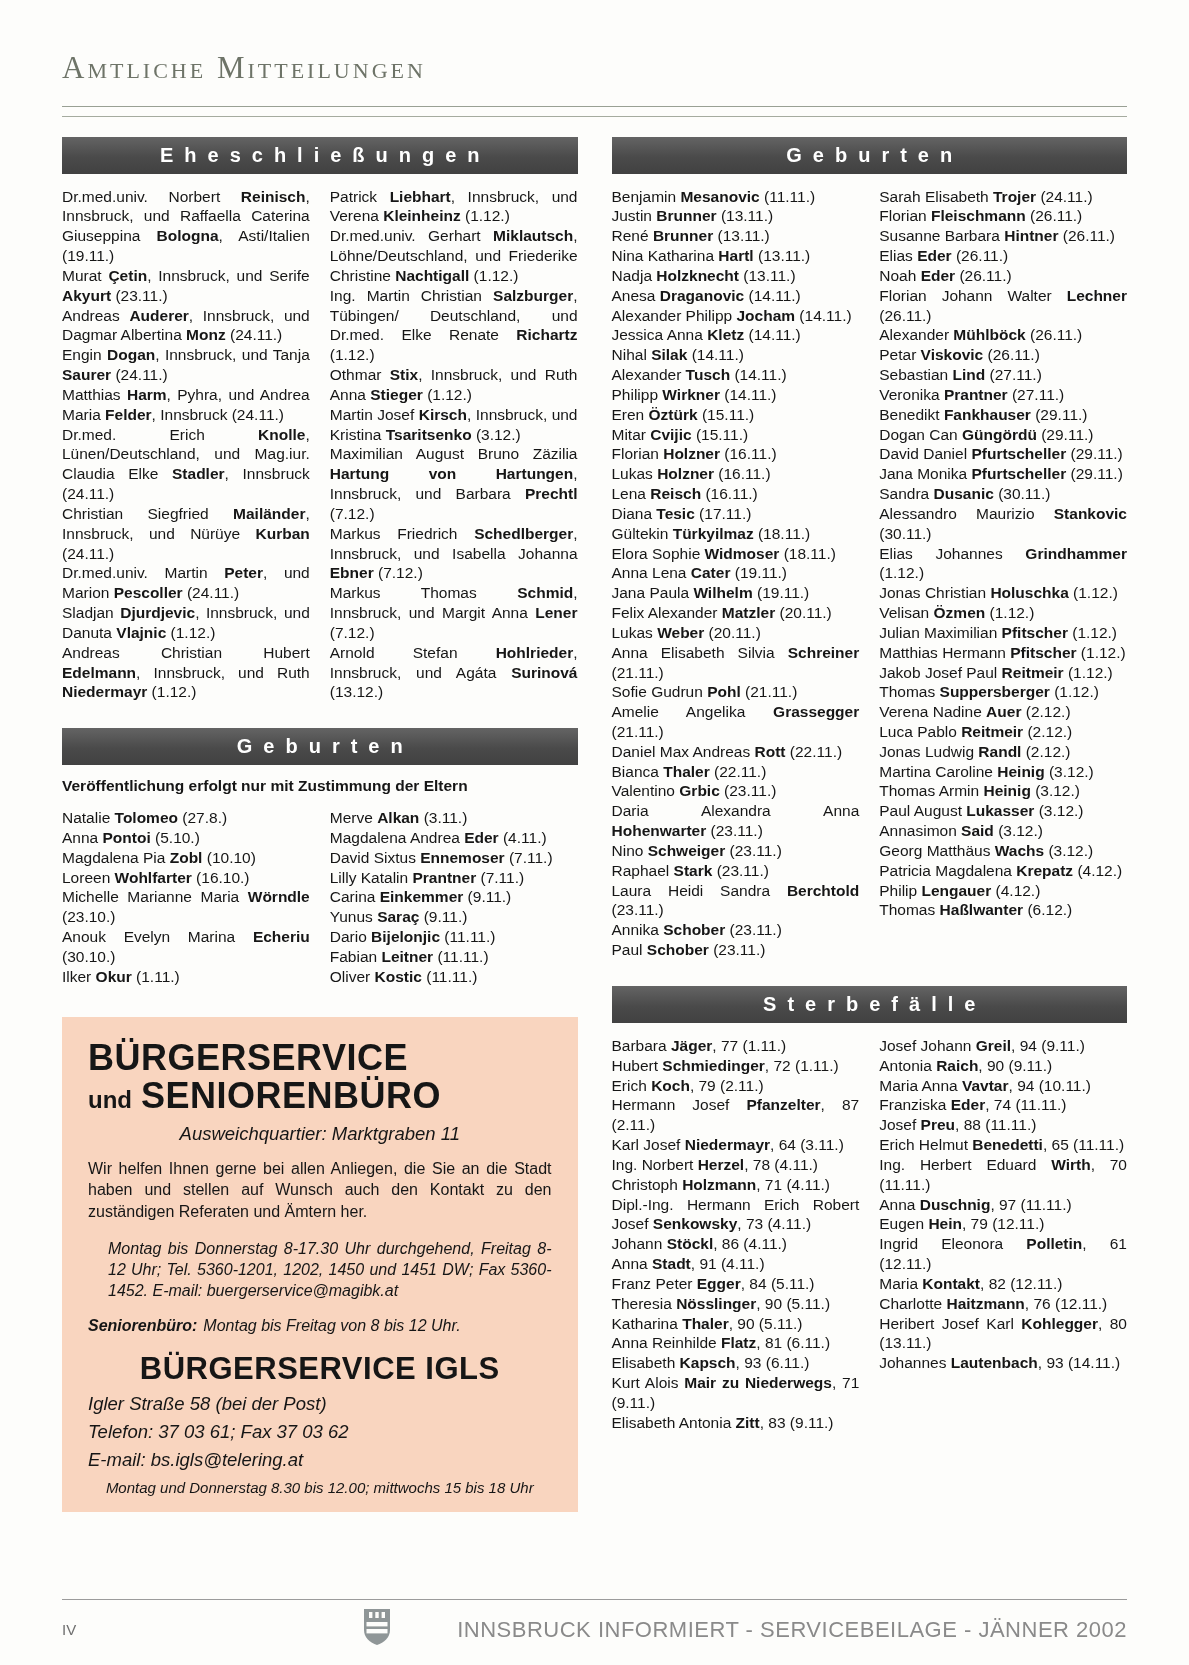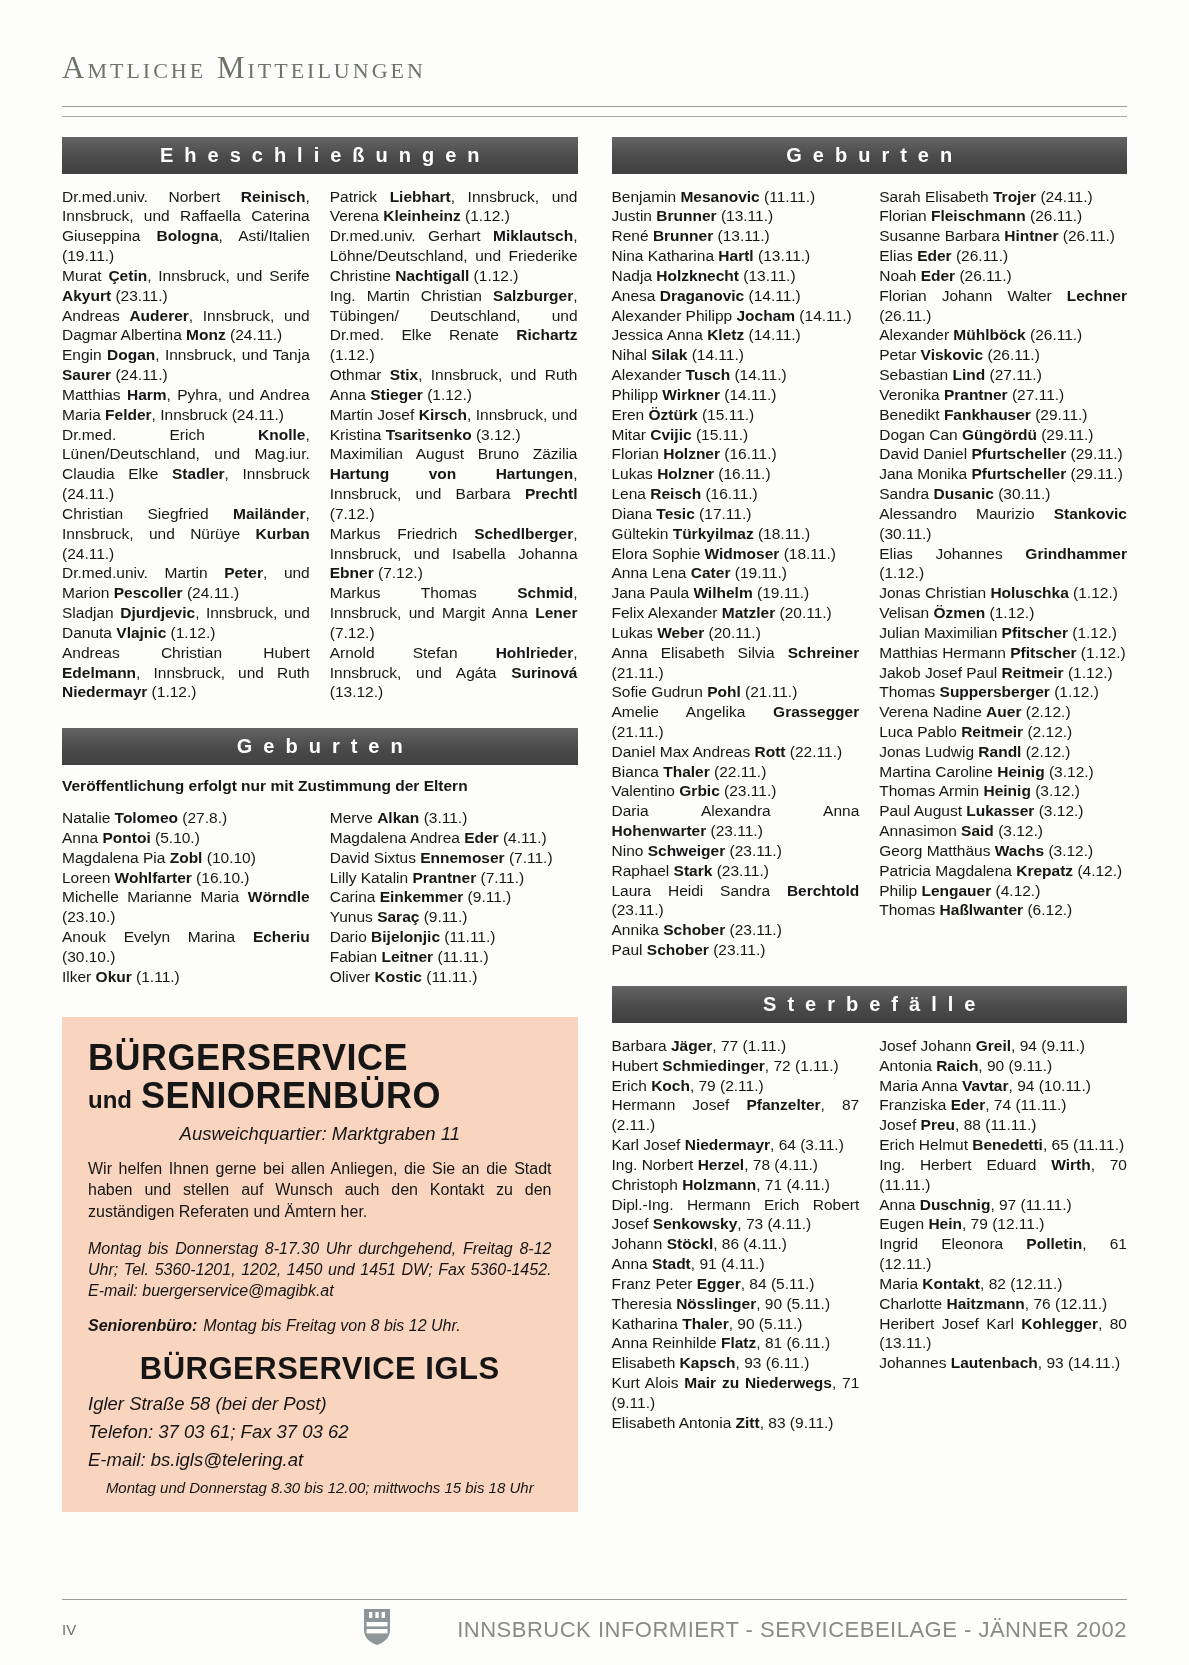--- a/index.html
+++ b/index.html
@@ -26,21 +26,21 @@
   .two{display:grid;grid-template-columns:1fr 1fr;column-gap:20px;margin-top:13px;}
   .entry{font-size:15.5px;line-height:1.28;text-align:justify;margin:0;}
   .entry b{font-weight:700;}
   .note{font-weight:700;font-size:15.5px;margin:12px 0 0;}
   
   .service-box{margin-top:30px;background:#f9d5bf;padding:22px 26px 16px;box-sizing:border-box;}
   .sb-title{font-size:36px;font-weight:700;text-align:left;line-height:1.08;letter-spacing:.5px;}
   .sb-und{font-size:24px;font-weight:700;margin-right:9px;letter-spacing:0;}
   .sb-sub{font-style:italic;font-size:18.5px;text-align:center;margin-top:7px;}
   .sb-body{font-size:16px;line-height:1.32;text-align:justify;margin-top:13px;}
-  .sb-info{font-style:italic;font-size:16px;line-height:1.32;margin-top:9px;text-align:justify;}
+  .sb-info{font-style:italic;font-size:16px;line-height:1.32;margin-top:9px;text-align:justify;margin-left:20px;}
   .sb-senior{font-style:italic;font-size:16px;margin-top:9px;}
   .sb-senior b{margin-right:6px;}
   .sb-igls-title{font-size:31px;font-weight:700;text-align:center;margin-top:13px;letter-spacing:.5px;}
   .sb-line{font-style:italic;font-size:18.5px;text-align:left;margin-top:6px;}
   .sb-hours{font-style:italic;font-size:15px;text-align:center;margin-top:8px;}
   
   .footer{
     position:absolute;left:62px;right:62px;bottom:20px;border-top:1px solid #9b9b9b;
     padding-top:14px;display:flex;align-items:center;height:46px;box-sizing:border-box;
   }

